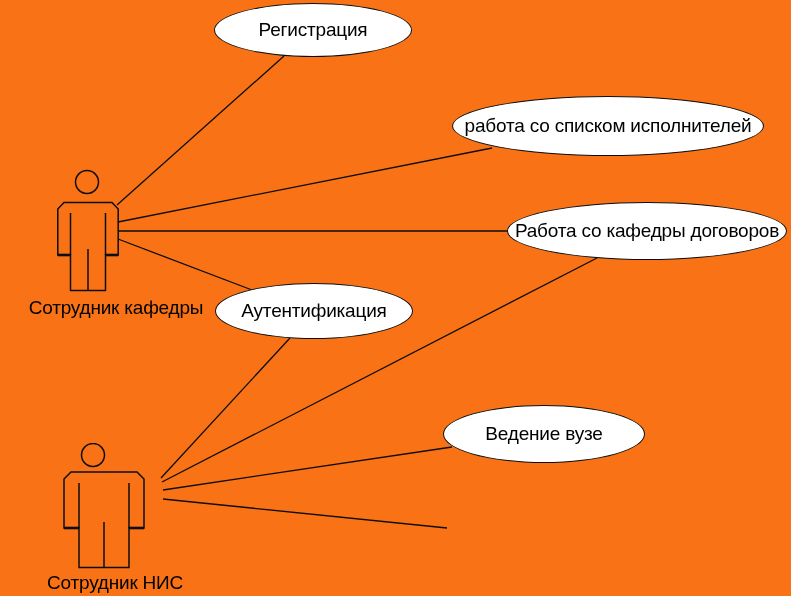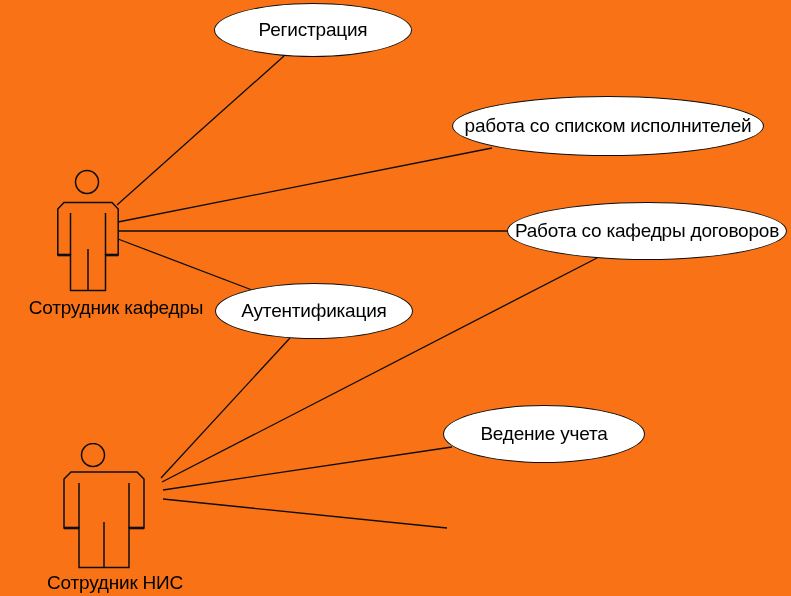--- a/index.html
+++ b/index.html
@@ -81,21 +81,21 @@
 
   <div class="usecase" style="left:507px; top:202px; width:280px; height:58px;">
     <span>Работа со кафедры договоров</span>
   </div>
 
   <div class="usecase" style="left:215px; top:283px; width:198px; height:56px;">
     <span>Аутентификация</span>
   </div>
 
   <div class="usecase" style="left:443px; top:405px; width:202px; height:58px;">
-    <span>Ведение учета</span>
+    <span>Ведение вузе</span>
   </div>
 
 
   <div class="actor" style="left:0; top:169px; width:180px; height:150px;">
     <svg class="actor-figure" style="position:absolute; left:57px; top:0;" width="62" height="123" viewBox="0 0 62 123" xmlns="http://www.w3.org/2000/svg">
       <g stroke="#0d0d0d" stroke-width="1.5" fill="none">
         <circle cx="30" cy="13" r="11.5"></circle>
         <path d="M0.8,40 L7,33.5 L55,33.5 L61.2,40 L61.2,86 L48.5,86 L48.5,121.5 L13.5,121.5 L13.5,86 L0.8,86 Z"></path>
         <line x1="13.5" y1="44" x2="13.5" y2="86"></line>
         <line x1="48.5" y1="44" x2="48.5" y2="86"></line>

